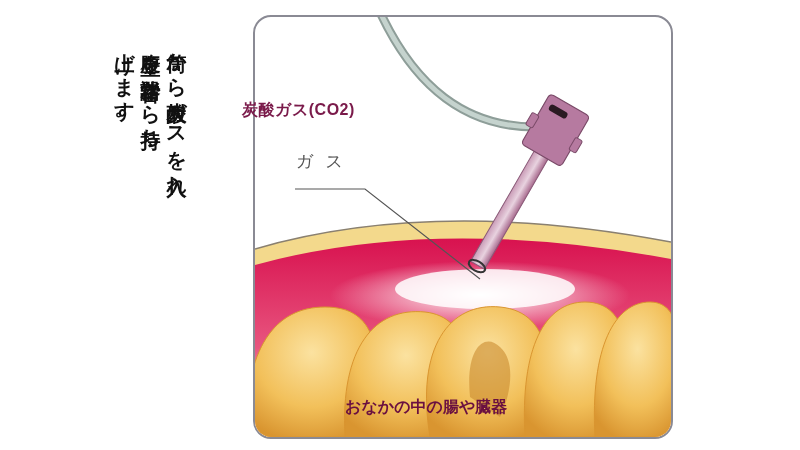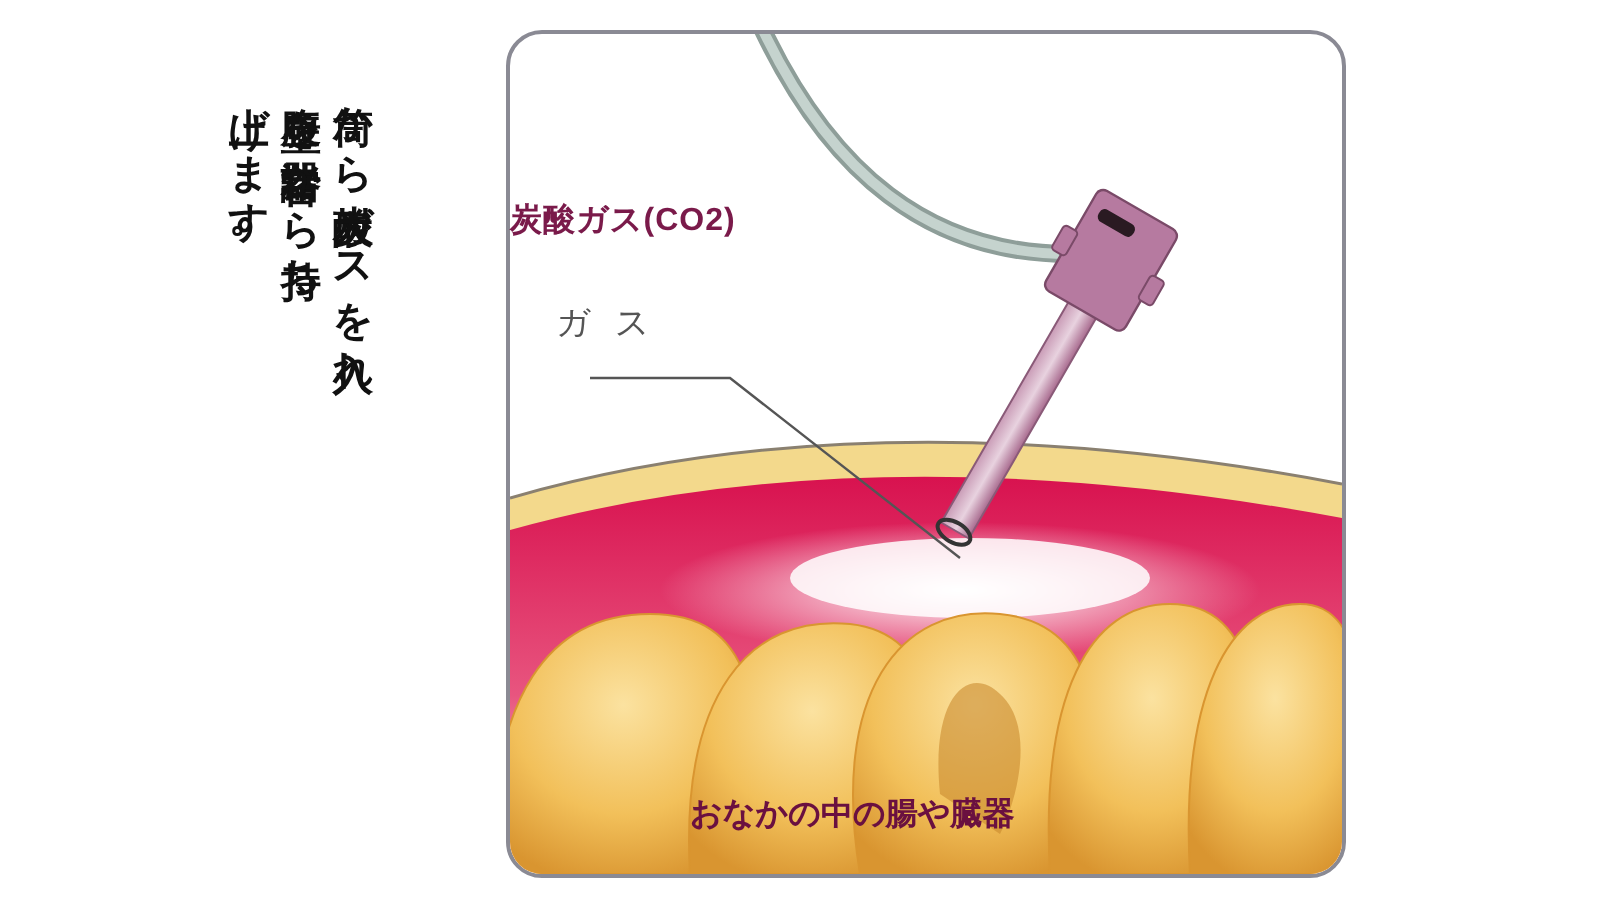--- a/index.html
+++ b/index.html
@@ -6,22 +6,22 @@
     body { width: 800px; height: 450px; position: relative; overflow: hidden;
            font-family: "DejaVu Sans", sans-serif; }
     .caption { position: absolute; top: 38px; left: 112px; writing-mode: vertical-rl;
                font-size: 20px; line-height: 26px; font-weight: bold; color: #111;
                letter-spacing: 1px; height: 340px; }
     .caption span { display: block; }
     .frame { position: absolute; left: 253px; top: 15px; width: 416px; height: 420px;
              border: 2px solid #8a8a94; border-radius: 18px; overflow: hidden; background: #fff; }
     .frame svg { position: absolute; left: 0; top: 0; }
     .label-co2 { position: absolute; left: 242px; top: 100px; font-size: 16px; font-weight: bold;
-                 color: #7a1a4a; font-family: "Liberation Sans", sans-serif; letter-spacing: 0.5px; margin-left: 13px; }
-    .label-gas { position: absolute; left: 278px; top: 150px; font-size: 17px; color: #555;
+                 color: #7a1a4a; font-family: "Liberation Sans", sans-serif; letter-spacing: 0.5px; }
+    .label-gas { position: absolute; left: 296px; top: 150px; font-size: 17px; color: #555;
                  letter-spacing: 12px; font-family: "Liberation Sans", sans-serif; }
     .label-organs { position: absolute; left: 345px; top: 397px; font-size: 16px; font-weight: bold;
                     color: #6a1040; text-underline-offset: 3px;
                     font-family: "Liberation Sans", sans-serif; }
   </style>
 </head>
 <body>
 
 <div class="caption">
   <span>筒から炭酸ガスを入れ、</span>

